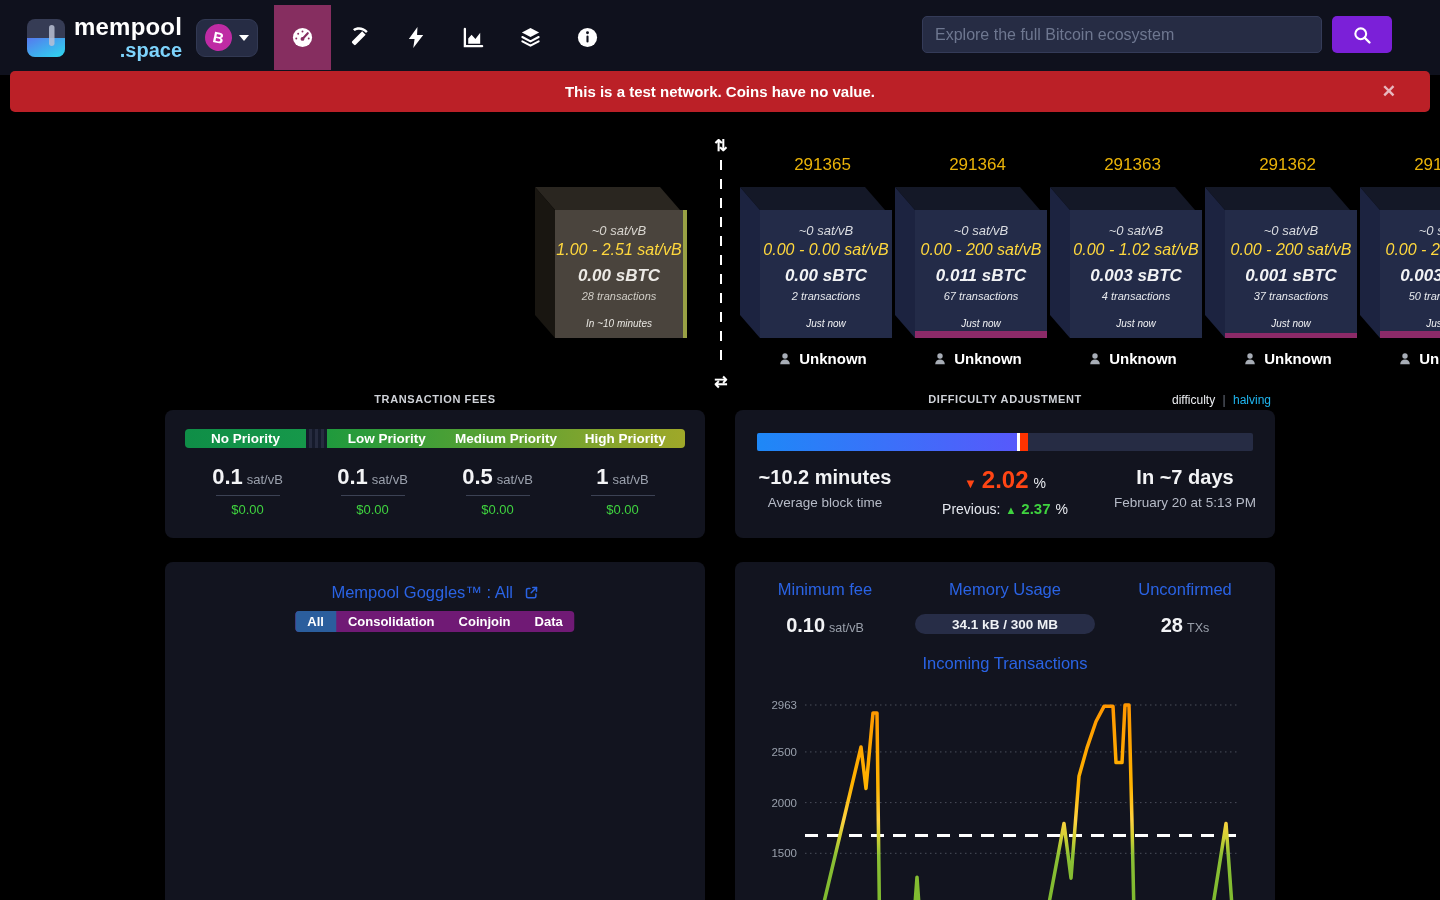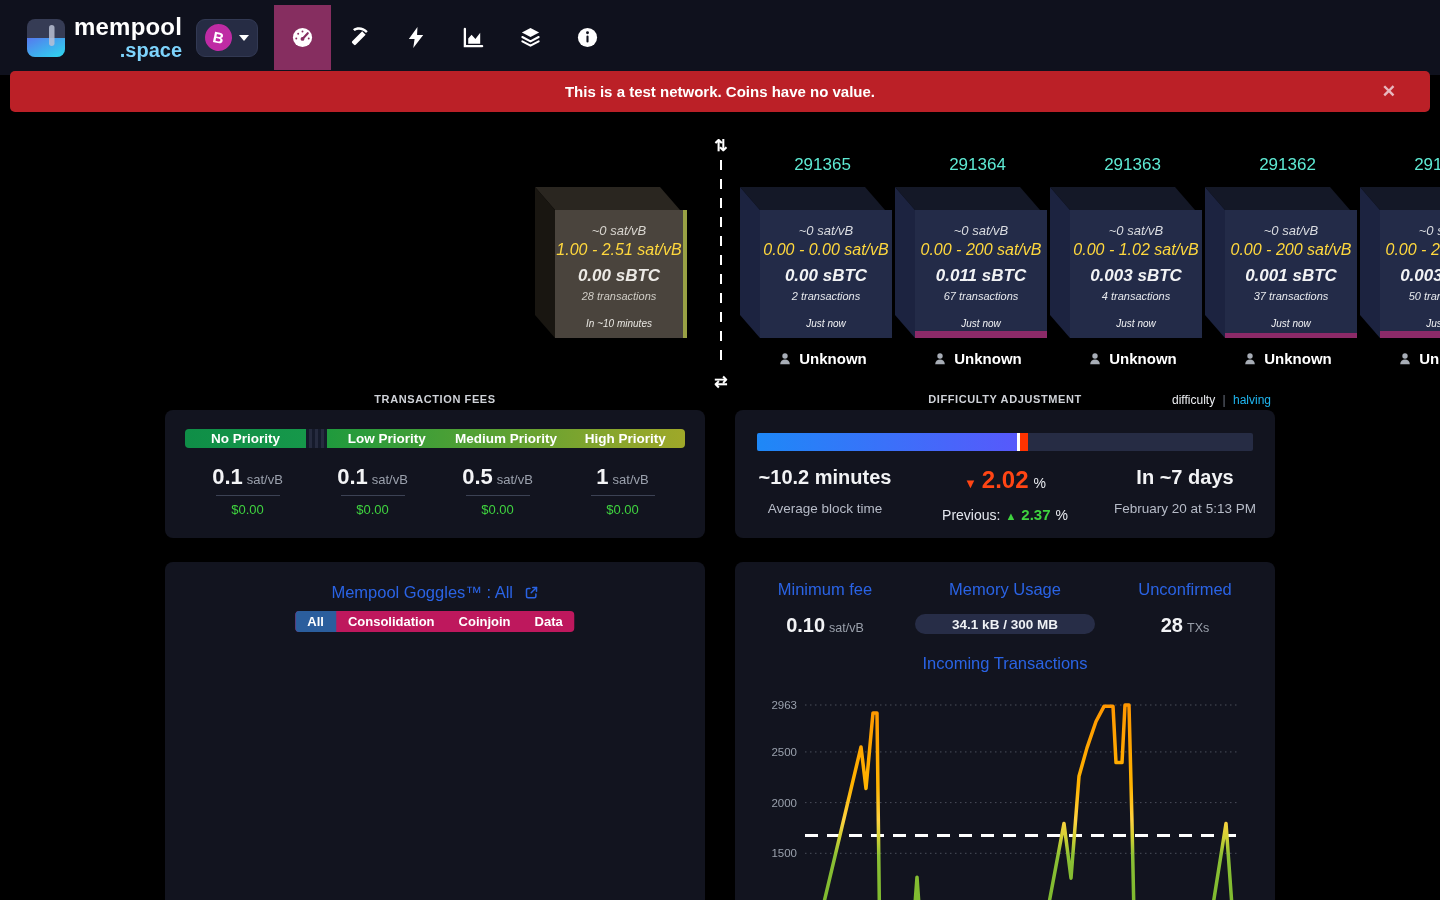--- a/index.html
+++ b/index.html
@@ -24,21 +24,21 @@
   .search-input::placeholder{color:#6e7790;}
   .search-btn{width:60px;height:37px;background:#7b20d8;border:none;border-radius:5px;display:flex;align-items:center;justify-content:center;cursor:pointer;}
 
   
   .banner{position:absolute;left:10px;top:71px;width:1420px;height:41px;background:#bb2027;border-radius:5px;display:flex;align-items:center;justify-content:center;}
   .banner-text{color:#fff;font-size:15px;font-weight:700;}
   .banner-close{position:absolute;right:28px;top:0;height:41px;display:flex;align-items:center;color:#e8b8bf;font-size:17px;font-weight:700;cursor:pointer;background:none;border:none;}
 
   
   .block-group{position:absolute;top:140px;width:165px;height:250px;}
-  .bh-label{position:absolute;left:20px;top:15px;width:125px;text-align:center;color:#5eead4;font-size:17px;cursor:pointer;}
+  .bh-label{position:absolute;left:20px;top:15px;width:125px;text-align:center;color:#eab308;font-size:17px;cursor:pointer;}
   .cube-top{position:absolute;left:0;top:47px;width:145px;height:23px;background:#141827;clip-path:polygon(0 0,86.2% 0,100% 100%,13.8% 100%);}
   .cube-left{position:absolute;left:0;top:47px;width:20px;height:151px;background:#1c2340;clip-path:polygon(0 0,100% 15.3%,100% 100%,0 84.7%);}
   .cube-face{position:absolute;left:20px;top:70px;width:132px;height:128px;background:#232b48;display:flex;flex-direction:column;align-items:center;cursor:pointer;font-style:italic;}
   .f-fee{margin-top:13px;font-size:13px;color:#dadce1;}
   .f-range{margin-top:3px;font-size:16px;color:#ffd83d;font-weight:500;}
   .f-btc{margin-top:7px;font-size:17px;font-weight:700;color:#f2f3f5;}
   .f-txs{margin-top:4px;font-size:11px;color:#e6e8ec;}
   .f-time{margin-top:16px;font-size:10px;color:#f2f3f5;font-weight:500;}
   .fee-strip{position:absolute;left:0;bottom:0;width:100%;height:7px;background:#8c2a68;}
   .miner-row{position:absolute;left:10px;top:210px;width:145px;display:flex;justify-content:center;align-items:center;gap:7px;cursor:pointer;}
@@ -84,35 +84,35 @@
   .tier-unit{font-size:13px;font-weight:400;color:#9ba1ad;margin-left:4px;}
   .tier-rule{width:64px;height:1px;background:#3c4254;margin:5px 0 6px;}
   .tier-usd{font-size:13px;color:#3fd33f;}
 
   
   .diff-bar{position:absolute;left:22px;top:23px;width:496px;height:18px;background:#262c44;border-radius:2px;overflow:hidden;}
   .diff-fill{position:absolute;left:0;top:0;height:100%;background:linear-gradient(90deg,#1e88f7,#5759fb);}
   .diff-tick{position:absolute;top:0;height:100%;width:3px;background:#fff;}
   .diff-red{position:absolute;top:0;height:100%;width:8px;background:#ff3301;}
   .diff-stats{position:absolute;left:0;top:56px;width:100%;display:flex;}
-  .dcol{flex:1;display:flex;flex-direction:column;align-items:center;gap:12px;}
+  .dcol{flex:1;display:flex;flex-direction:column;align-items:center;gap:6px;}
   .d-big{font-size:20px;font-weight:700;color:#f2f3f5;}
   .d-sub{font-size:13.5px;color:#b6bbc7;}
   .d-change{display:flex;align-items:baseline;gap:5px;}
   .d-arrow-down{color:#ff4514;font-size:13px;}
   .d-change-val{color:#ff4514;font-size:24px;font-weight:700;}
   .d-pct{color:#e8eaef;font-size:14px;}
   .d-prev{display:flex;align-items:baseline;gap:5px;font-size:14px;color:#e4e7ee;}
   .d-arrow-up{color:#3fd33f;font-size:11px;}
   .d-prev-val{color:#3fd33f;font-weight:700;font-size:15px;}
 
   
   .goggles-title{position:absolute;left:0;top:21px;width:100%;text-align:center;color:#2a63e4;font-size:16.5px;font-weight:500;cursor:pointer;}
   .goggles-title svg{vertical-align:-2px;margin-left:6px;}
-  .goggles-tabs{position:absolute;left:50%;transform:translateX(-50%);top:49px;display:inline-flex;background:#be185d;border-radius:4px;overflow:hidden;}
+  .goggles-tabs{position:absolute;left:50%;transform:translateX(-50%);top:49px;display:inline-flex;background:#701a75;border-radius:4px;overflow:hidden;}
   .gtab{padding:3px 12px;color:#fff;font-size:13px;font-weight:700;cursor:pointer;}
   .gtab.selected{background:#2b5e9d;}
 
   
   .stats-row{position:absolute;left:0;top:18px;width:100%;display:flex;}
   .scol{flex:1;display:flex;flex-direction:column;align-items:center;gap:15px;}
   .s-head{color:#2a63e4;font-size:16.5px;font-weight:500;}
   .s-val{font-size:20px;font-weight:700;color:#f2f3f5;}
   .s-unit{font-size:12.5px;font-weight:400;color:#9aa0ab;margin-left:4px;}
   .mem-pill{width:180px;height:20px;background:#272d47;border-radius:10px;display:flex;align-items:center;justify-content:center;color:#eef0f4;font-size:13.5px;font-weight:700;}
@@ -183,20 +183,29 @@
         </svg>
       </div>
       <div class="nav-tab">
         <svg viewBox="0 0 24 24">
           <circle cx="12" cy="12" r="10" fill="#fff"></circle>
           <rect x="10.9" y="10" width="2.2" height="7.2" rx="1.1" fill="#0f111d"></rect>
           <circle cx="12" cy="7" r="1.5" fill="#0f111d"></circle>
         </svg>
       </div>
     </nav>
+    <div class="search-wrap">
+      <input class="search-input" placeholder="Explore the full Bitcoin ecosystem" style="">
+      <button class="search-btn">
+        <svg width="20" height="20" viewBox="0 0 24 24">
+          <circle cx="10.5" cy="10.5" r="6.5" stroke="#fff" stroke-width="2.5" fill="none"></circle>
+          <line x1="15.4" y1="15.4" x2="21" y2="21" stroke="#fff" stroke-width="2.8" stroke-linecap="round"></line>
+        </svg>
+      </button>
+    </div>
   </header>
 
   <div class="banner">
     <span class="banner-text">This is a test network. Coins have no value.</span>
     <button class="banner-close">✕</button>
   </div>
 
   <div class="block-group" style="left:535px">
     <div class="cube-top mp-top"></div>
     <div class="cube-left mp-left"></div>

